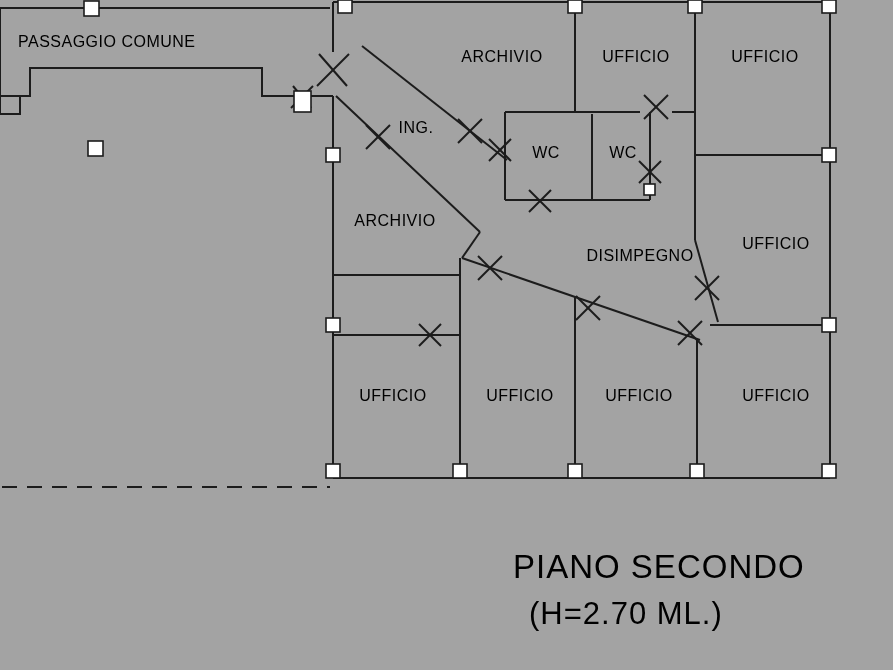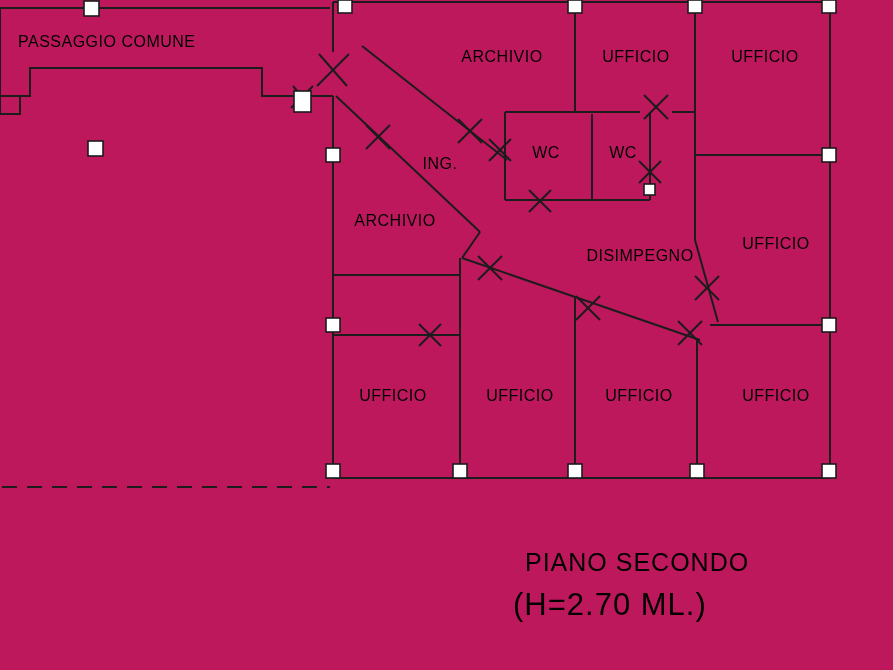--- a/index.html
+++ b/index.html
@@ -1,28 +1,28 @@
 <!DOCTYPE html>
 <html><head>
 <meta charset="utf-8">
 <style>
   html,body{margin:0;padding:0;background:#ffffff;}
-  .canvas{position:relative;width:893px;height:670px;background:#be185d;overflow:hidden;
+  .canvas{position:relative;width:893px;height:670px;background:#a3a3a3;overflow:hidden;
           font-family:"Liberation Sans",sans-serif;color:#000;}
   .plan-svg{position:absolute;left:0;top:0;width:893px;height:670px;}
   .plan-svg path,.plan-svg line{stroke:#1c1c1c;stroke-width:2;fill:none;}
   .plan-svg .thin{stroke-width:1.6;}
   .plan-svg rect.pillar{fill:#ffffff;stroke:#1c1c1c;stroke-width:1.6;}
   .plan-svg .dashed{stroke-dasharray:15 10;}
   .lbl{position:absolute;transform:translate(-50%,-50%);font-size:16px;white-space:nowrap;
        letter-spacing:0.5px;}
   .lbl-left{transform:none;}
   .title-block{position:absolute;left:513px;top:548px;}
-  .title-line1{font-size:25px;letter-spacing:1px;margin-left:12px;}
-  .title-line2{font-size:31px;margin-top:10px;letter-spacing:1px;}
+  .title-line1{font-size:33px;letter-spacing:1px;}
+  .title-line2{font-size:31px;margin-top:10px;letter-spacing:1px;margin-left:16px;}
 </style>
 </head>
 <body>
 
 <div class="canvas">
 
   <svg class="plan-svg" viewBox="0 0 893 670">
 
     <g>
       <path d="M0,8 H330"></path>
@@ -144,21 +144,21 @@
       <rect class="pillar" x="644" y="184" width="11" height="11"></rect>
     </g>
 
     <path class="dashed" d="M2,487 H330"></path>
   </svg>
 
   <div class="lbl lbl-left" style="left:18px;top:33px;">PASSAGGIO COMUNE</div>
   <div class="lbl" style="left:502px;top:57px;">ARCHIVIO</div>
   <div class="lbl" style="left:636px;top:57px;">UFFICIO</div>
   <div class="lbl" style="left:765px;top:57px;">UFFICIO</div>
-  <div class="lbl" style="left:440px;top:128px;margin-top:36px;">ING.</div>
+  <div class="lbl" style="left:416px;top:128px;">ING.</div>
   <div class="lbl" style="left:546px;top:153px;">WC</div>
   <div class="lbl" style="left:623px;top:153px;">WC</div>
   <div class="lbl" style="left:395px;top:221px;">ARCHIVIO</div>
   <div class="lbl" style="left:640px;top:256px;">DISIMPEGNO</div>
   <div class="lbl" style="left:776px;top:244px;">UFFICIO</div>
   <div class="lbl" style="left:393px;top:396px;">UFFICIO</div>
   <div class="lbl" style="left:520px;top:396px;">UFFICIO</div>
   <div class="lbl" style="left:639px;top:396px;">UFFICIO</div>
   <div class="lbl" style="left:776px;top:396px;">UFFICIO</div>
 

